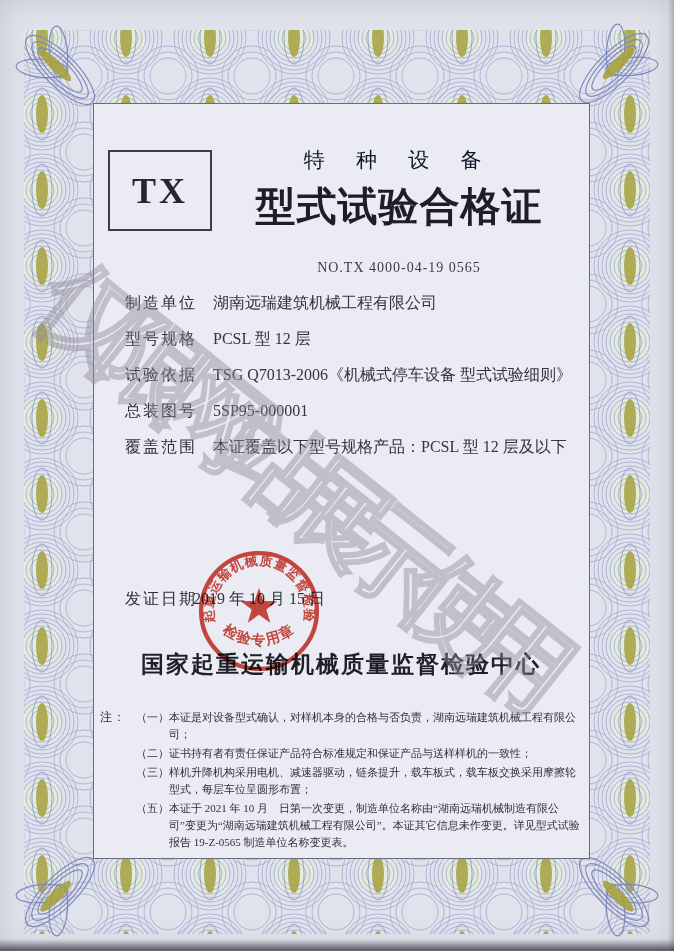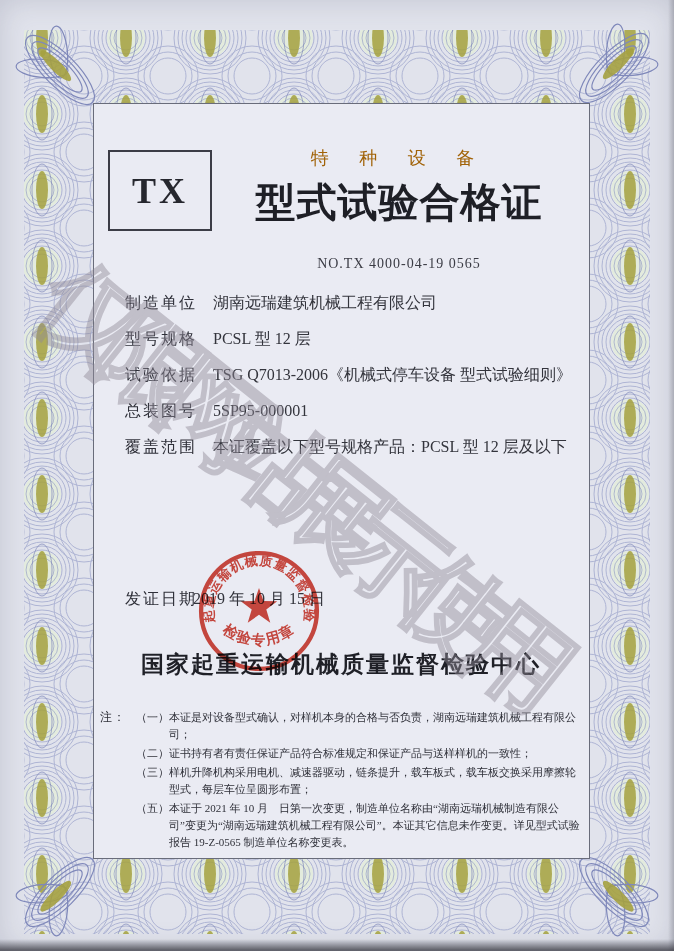--- a/index.html
+++ b/index.html
@@ -14,21 +14,21 @@
   .panel{
     position:absolute;left:93px;top:103px;width:495px;height:754px;
     background:#eaebf3;border:1px solid #696c7a;z-index:2;
   }
   .tx-box{
     position:absolute;left:108px;top:150px;width:100px;height:77px;z-index:3;
     border:2px solid #3c3d46;display:flex;align-items:center;justify-content:center;
     font-size:36px;font-weight:bold;letter-spacing:3px;color:#26272e;
   }
   .title-wrap{position:absolute;left:210px;top:146px;width:378px;text-align:center;z-index:3;}
-  .t-small{font-size:18px;letter-spacing:13px;color:#a16207;white-space:nowrap;}
+  .t-small{font-size:21px;letter-spacing:13px;color:#0f172a;white-space:nowrap;}
   .t-main{font-size:40px;font-weight:bold;letter-spacing:1px;margin-top:5px;color:#1e1f26;white-space:nowrap;}
   .cert-no{font-size:14px;letter-spacing:1px;margin-top:26px;color:#3a3b44;}
   .fields{position:absolute;left:125px;top:292px;width:452px;z-index:3;}
   .frow{line-height:22px;margin-bottom:14px;white-space:nowrap;font-size:16px;}
   .flabel{display:inline-block;width:80px;letter-spacing:2px;margin-right:8px;color:#2e2f38;}
   .fvalue{color:#33343c;}
   .statement{position:absolute;left:108px;top:515px;width:470px;font-size:15px;line-height:20px;z-index:3;}
   .statement .s1{margin-left:74px;white-space:nowrap;}
   .statement .s2{white-space:nowrap;}
   .date-row{position:absolute;left:125px;top:589px;font-size:16px;z-index:3;white-space:nowrap;}

